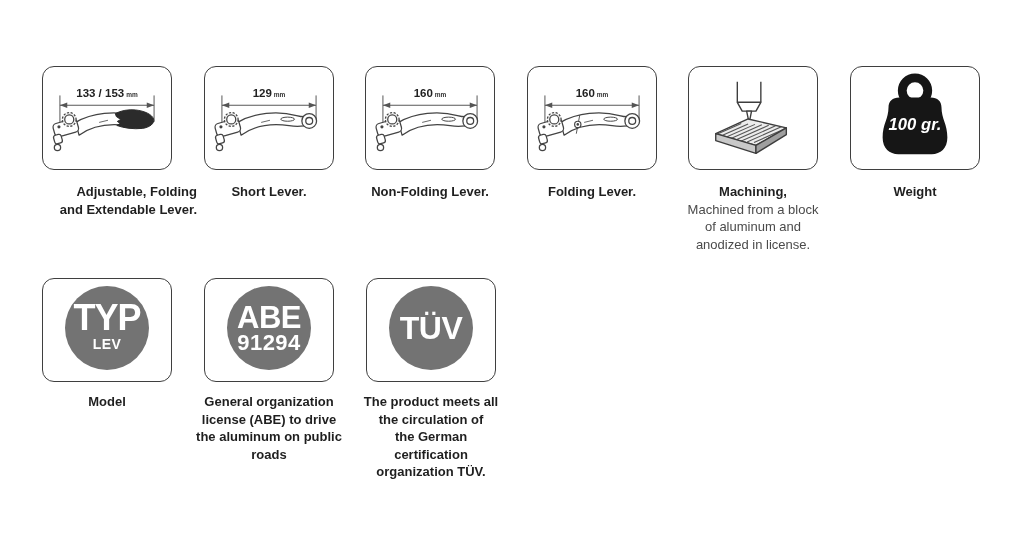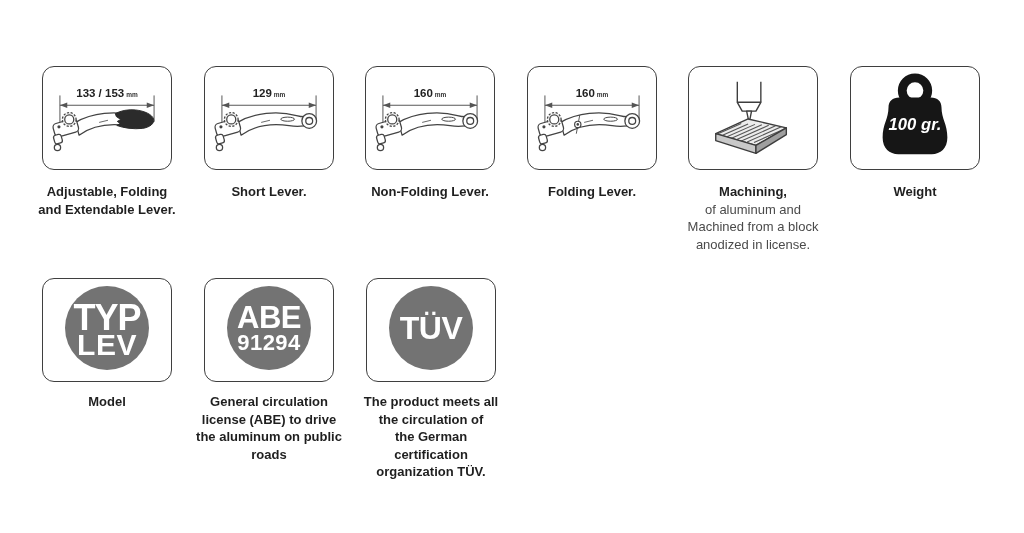--- a/index.html
+++ b/index.html
@@ -42,32 +42,32 @@
     width: 84px; height: 84px;
     border-radius: 50%;
     background: #737373;
     color: #fff;
     margin: 7px auto 0 auto;
     display: flex; flex-direction: column;
     align-items: center; justify-content: center;
     font-weight: bold;
   }
   .badge-main-lg   { font-size: 36px; line-height: 33px; letter-spacing: -1px; }
-  .badge-sub-md    { font-size: 30px; line-height: 21px; letter-spacing: 0.5px; }
+  .badge-sub-md    { font-size: 14px; line-height: 21px; letter-spacing: 0.5px; }
   .badge-main-abe  { font-size: 31px; line-height: 28px; letter-spacing: -0.5px; }
   .badge-sub-abe   { font-size: 22px; line-height: 21px; letter-spacing: 0.5px; }
   .badge-main-tuv  { font-size: 32px; line-height: 32px; letter-spacing: -0.5px; }
   
   #c-r1-0 { left: 42px;  top: 66px; }
   #c-r1-1 { left: 204px; top: 66px; }
   #c-r1-2 { left: 365px; top: 66px; }
   #c-r1-3 { left: 527px; top: 66px; }
   #c-r1-4 { left: 688px; top: 66px; }
   #c-r1-5 { left: 850px; top: 66px; }
-  #cap-r1-0 { left: 17px;  top: 183px; }
+  #cap-r1-0 { left: 17px;  top: 183px; text-align: right; }
   #cap-r1-1 { left: 179px; top: 183px; }
   #cap-r1-2 { left: 340px; top: 183px; }
   #cap-r1-3 { left: 502px; top: 183px; }
   #cap-r1-4 { left: 663px; top: 183px; }
   #cap-r1-5 { left: 825px; top: 183px; }
   #c-r2-0 { left: 42px;  top: 278px; }
   #c-r2-1 { left: 204px; top: 278px; }
   #c-r2-2 { left: 366px; top: 278px; }
   #cap-r2-0 { left: 17px;  top: 393px; }
   #cap-r2-1 { left: 179px; top: 393px; }
@@ -203,22 +203,22 @@
         <line x1="52" y1="76" x2="88" y2="60"></line>
         <line x1="59" y1="76.5" x2="95" y2="60.5"></line>
         <line x1="66" y1="77" x2="102" y2="61"></line>
       </g>
       <path d="M 27 68 L 27 75 L 68 88 L 68 80 Z" fill="#c9c9c9" stroke="#3d3d3d" stroke-width="1.4" stroke-linejoin="round"></path>
       <path d="M 99 62 L 99 69 L 68 88 L 68 80 Z" fill="#9f9f9f" stroke="#3d3d3d" stroke-width="1.4" stroke-linejoin="round"></path>
     </svg>
   </div>
   <div class="caption" id="cap-r1-4">
     <div class="caption-line">Machining,</div>
+    <div class="caption-line desc-line">Machined from a block</div>
     <div class="caption-line desc-line">of aluminum and</div>
-    <div class="caption-line desc-line">Machined from a block</div>
     <div class="caption-line desc-line">anodized in license.</div>
   </div>
 
   <div class="card" id="c-r1-5">
     <svg class="icon-svg" viewBox="0 0 130 104">
       <circle cx="65" cy="24" r="13" fill="none" stroke="#161616" stroke-width="9"></circle>
       <path d="M 49 31 L 81 31 C 88 31 92 35 92 41 C 92 53 98 58 98 72 C 98 83 91 89 82 89 L 48 89 C 39 89 32 83 32 72 C 32 58 38 53 38 41 C 38 35 42 31 49 31 Z" fill="#161616"></path>
       <text x="65" y="64" text-anchor="middle" font-size="17" font-style="italic" font-weight="bold" fill="#ffffff" font-family="&quot;Liberation Sans&quot;, sans-serif">100 gr.</text>
     </svg>
   </div>
@@ -236,21 +236,21 @@
     <div class="caption-line">Model</div>
   </div>
 
   <div class="card" id="c-r2-1">
     <div class="badge-circle">
       <span class="badge-main-abe">ABE</span>
       <span class="badge-sub-abe">91294</span>
     </div>
   </div>
   <div class="caption" id="cap-r2-1">
-    <div class="caption-line">General circulation</div>
+    <div class="caption-line">General organization</div>
     <div class="caption-line">license (ABE) to drive</div>
     <div class="caption-line">the aluminum on public</div>
     <div class="caption-line">roads</div>
   </div>
 
   <div class="card" id="c-r2-2">
     <div class="badge-circle">
       <span class="badge-main-tuv">TÜV</span>
     </div>
   </div>

